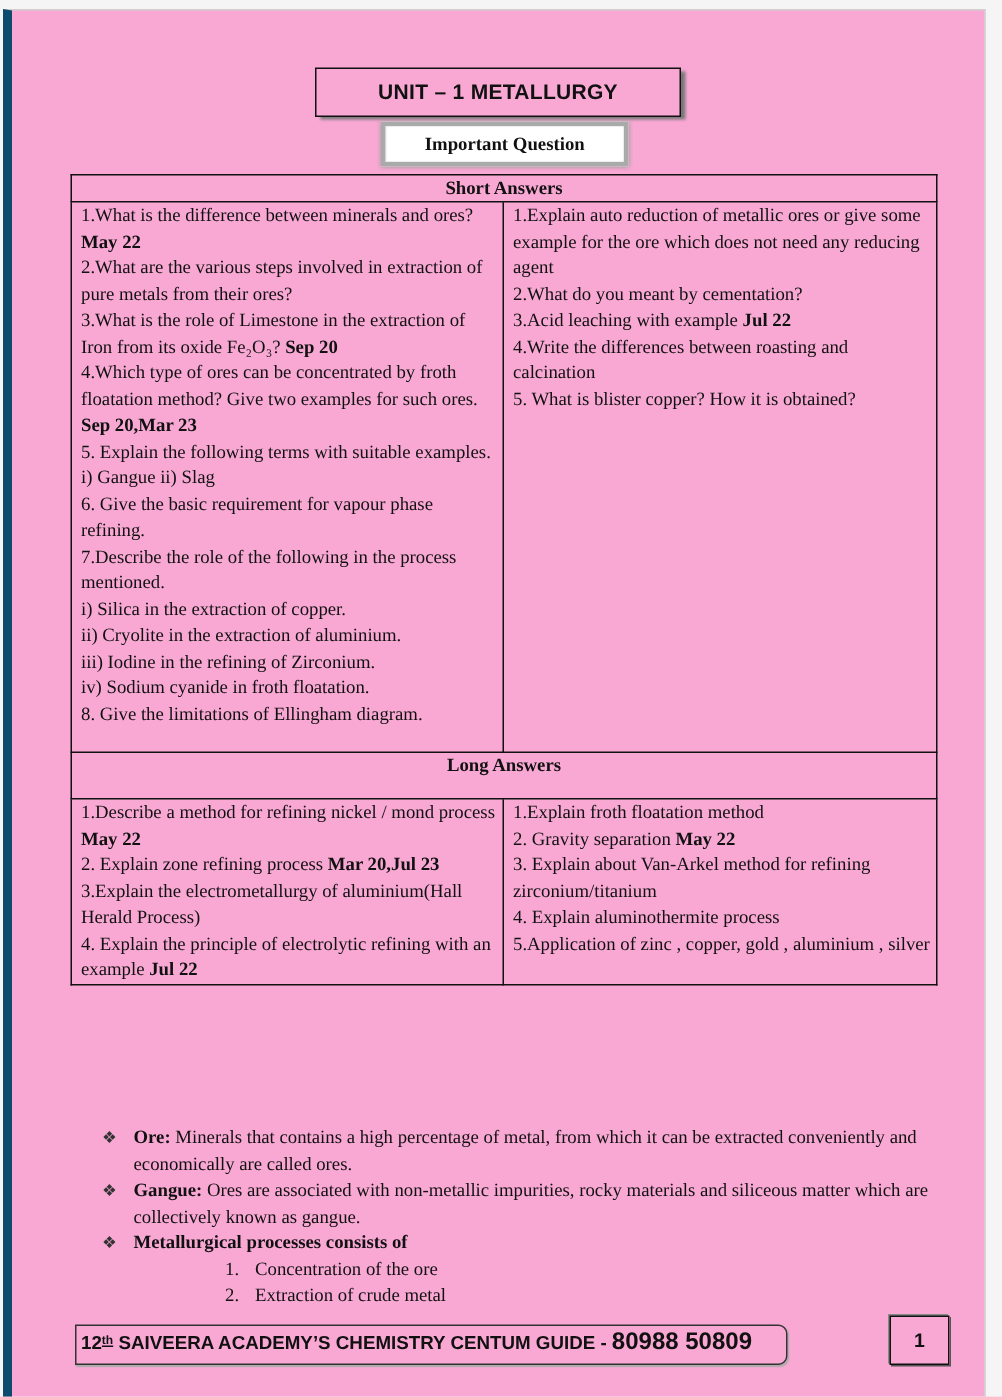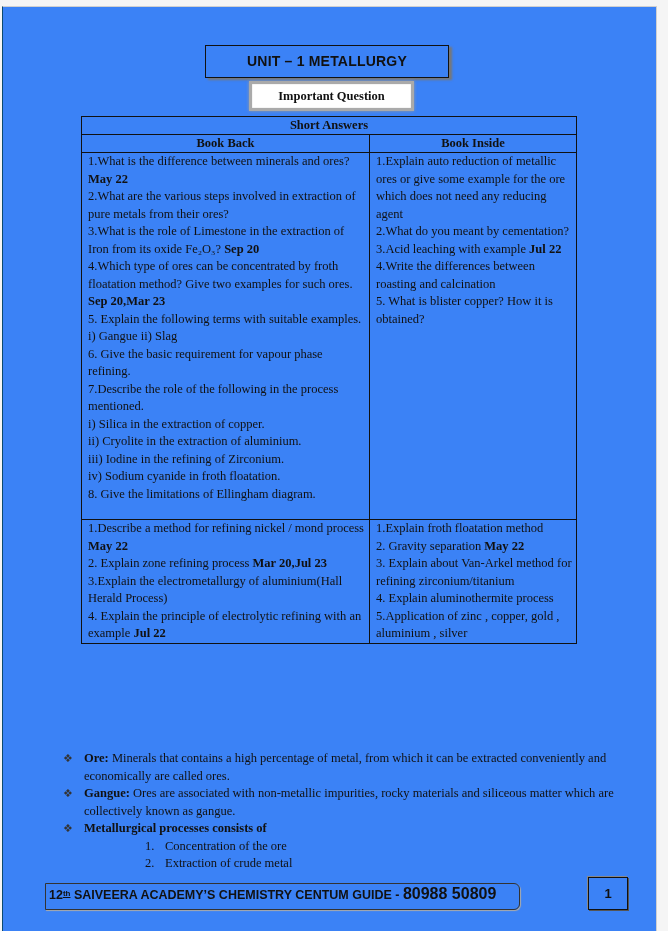--- a/index.html
+++ b/index.html
@@ -3,23 +3,23 @@
   <meta charset="utf-8">
   <style>
     * { box-sizing: border-box; margin: 0; padding: 0; }
     html, body {
       width: 668px; height: 931px; overflow: hidden;
       background: #f5f5f5;
     }
     .page {
       position: absolute; left: 2px; top: 6px;
       width: 655px; height: 925px;
-      background: #3b82f6;
+      background: #f9a8d4;
       border-top: 1px solid #d0d0d0;
-      border-left: 1px solid #0c4a6e;
+      border-left: 6px solid #0c4a6e;
       border-right: 1px solid #d0d0d0;
       font-family: "Liberation Serif", "DejaVu Serif", serif;
       color: #111;
     }
     .unit-title {
       position: absolute; left: 202px; top: 38px;
       width: 244px; height: 33px;
       border: 1px solid #111;
       box-shadow: 3px 2px 2px #777;
       font-family: "Liberation Sans", "DejaVu Sans", sans-serif;
@@ -33,23 +33,23 @@
       box-shadow: 0 0 3px #999, inset 0 0 1px #999;
       background: #fff;
       font-weight: bold; font-size: 12.5px;
       text-align: center;
     }
     .imp-box { left: 246px; top: 74px; width: 165px; height: 30px; line-height: 24px; }
     .ptr-box { left: 244px; top: 697px; width: 160px; height: 29px; line-height: 23px; }
 
     table.qa {
       position: absolute; left: 39px; top: 109px;
-      width: 496px;
+      width: 578px;
       border-collapse: collapse;
-      font-size: 12.5px; line-height: 17.5px; margin-left: 39px;
+      font-size: 12.5px; line-height: 17.5px;
     }
     table.qa td {
       border: 1px solid #111;
       vertical-align: top;
       padding: 0 2px 0 6px;
     }
     table.qa td.head {
       text-align: center; font-weight: bold;
       padding: 0; height: 18px; line-height: 17px;
     }
@@ -107,24 +107,20 @@
   <div class="unit-title">UNIT – 1 METALLURGY</div>
 
   <div class="section-box imp-box">Important Question</div>
 
   <table class="qa">
     <tbody>
         <tr>
       <td class="head" colspan="2">Short Answers</td>
     </tr>
     <tr>
-      <td class="head col-left">Book Back</td>
-      <td class="head">Book Inside</td>
-    </tr>
-    <tr>
       <td class="short-cell col-left">
             <span class="q"><span>1.What is the difference between minerals and ores? </span><b>May 22</b></span>
             <span class="q"><span>2.What are the various steps involved in extraction of pure metals from their ores?</span></span>
             <span class="q"><span>3.What is the role of Limestone in the extraction of Iron from its oxide Fe₂O₃? </span><b>Sep 20</b></span>
             <span class="q"><span>4.Which type of ores can be concentrated by froth floatation method? Give two examples for such ores. </span><b>Sep 20,Mar 23</b></span>
             <span class="q"><span>5. Explain the following terms with suitable examples. i) Gangue ii) Slag</span></span>
             <span class="q"><span>6. Give the basic requirement for vapour phase refining.</span></span>
             <span class="q"><span>7.Describe the role of the following in the process mentioned.</span></span>
             <span class="q"><span>i) Silica in the extraction of copper.</span></span>
             <span class="q"><span>ii) Cryolite in the extraction of aluminium.</span></span>
@@ -132,20 +128,23 @@
             <span class="q"><span>iv) Sodium cyanide in froth floatation.</span></span>
             <span class="q"><span>8. Give the limitations of Ellingham diagram.</span></span>
           </td>
       <td class="short-cell">
             <span class="q"><span>1.Explain auto reduction of metallic ores or give some example for the ore which does not need any reducing agent</span></span>
             <span class="q"><span>2.What do you meant by cementation?</span></span>
             <span class="q"><span>3.Acid leaching with example </span><b>Jul 22</b></span>
             <span class="q"><span>4.Write the differences between roasting and calcination</span></span>
             <span class="q"><span>5. What is blister copper? How it is obtained?</span></span>
           </td>
+    </tr>
+    <tr>
+      <td class="head long-head" colspan="2">Long Answers</td>
     </tr>
     <tr>
       <td class="long-cell col-left">
             <span class="q"><span>1.Describe a method for refining nickel / mond process </span><b>May 22</b></span>
             <span class="q"><span>2. Explain zone refining process </span><b>Mar 20,Jul 23</b></span>
             <span class="q"><span>3.Explain the electrometallurgy of aluminium(Hall Herald Process)</span></span>
             <span class="q"><span>4. Explain the principle of electrolytic refining with an example </span><b>Jul 22</b></span>
           </td>
       <td class="long-cell">
             <span class="q"><span>1.Explain froth floatation method</span></span>

